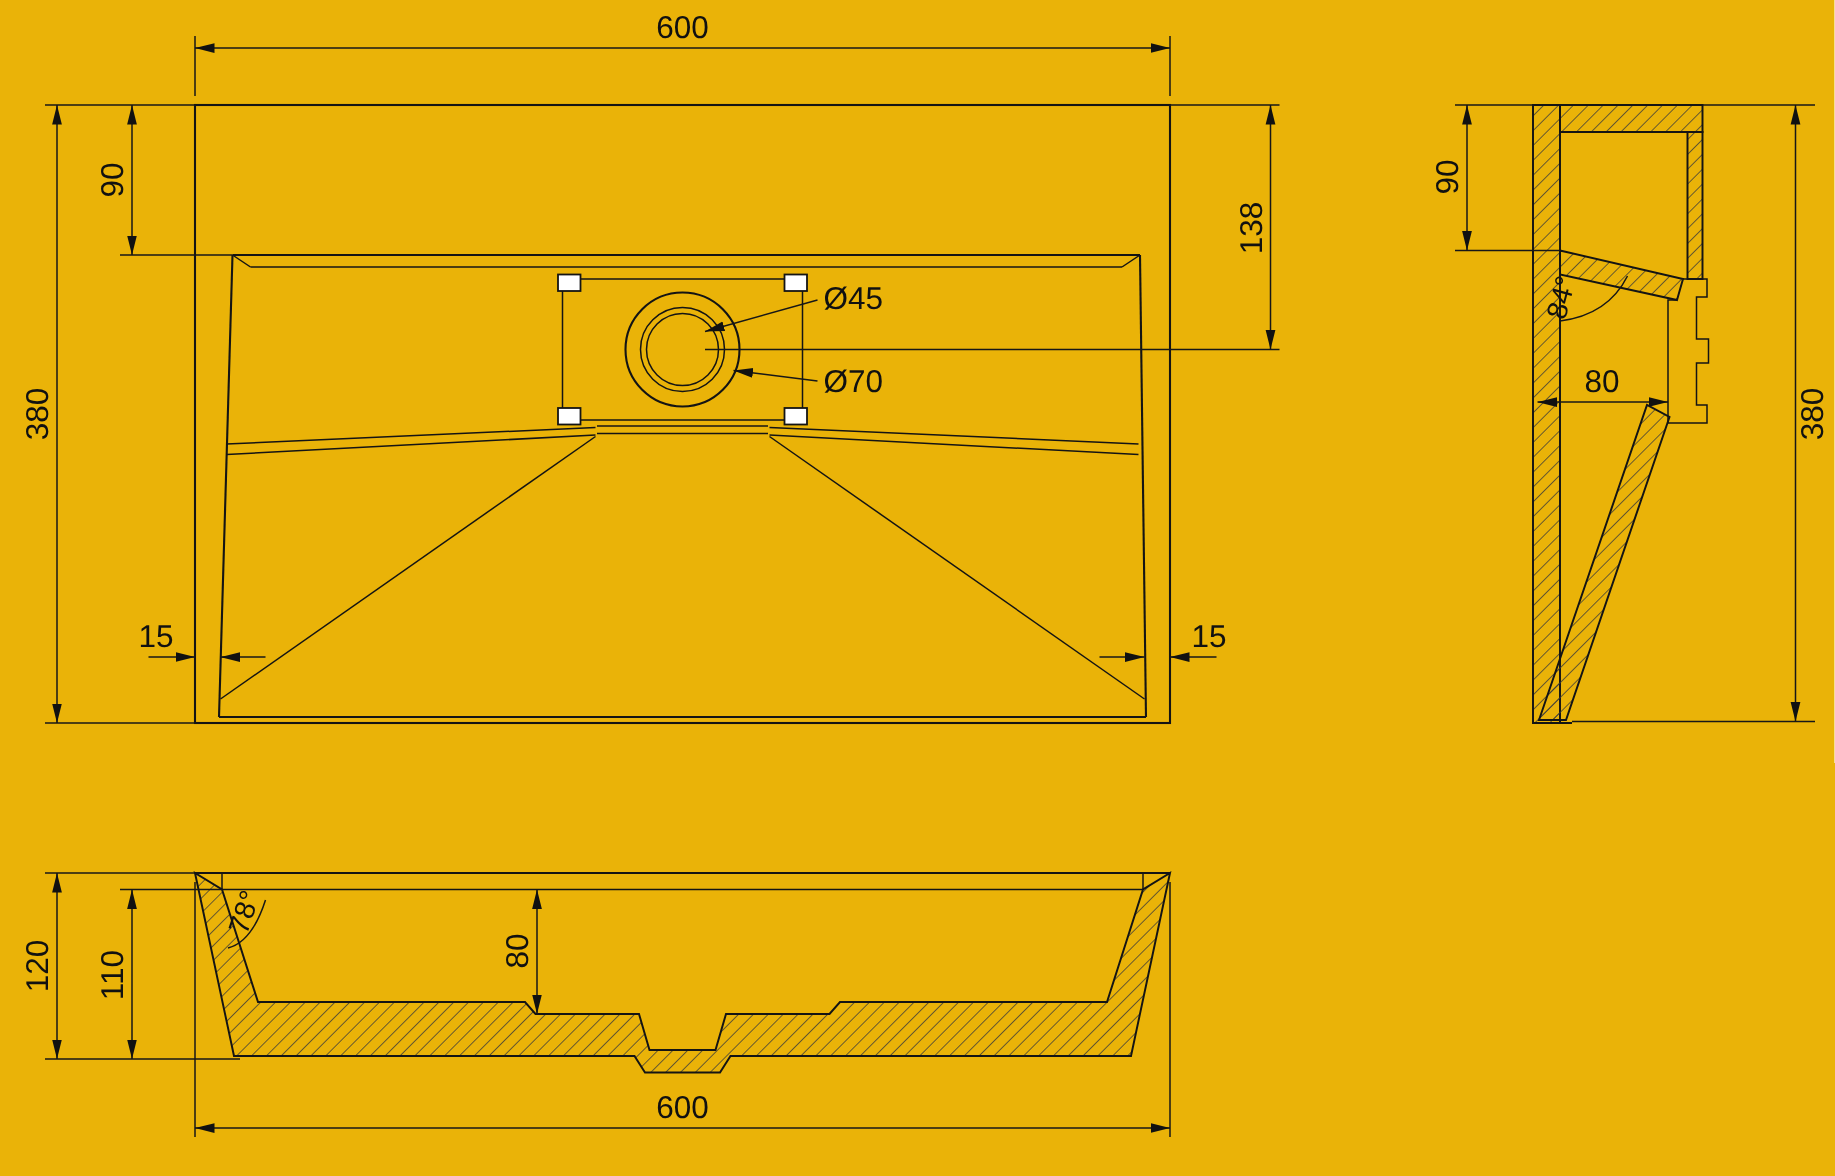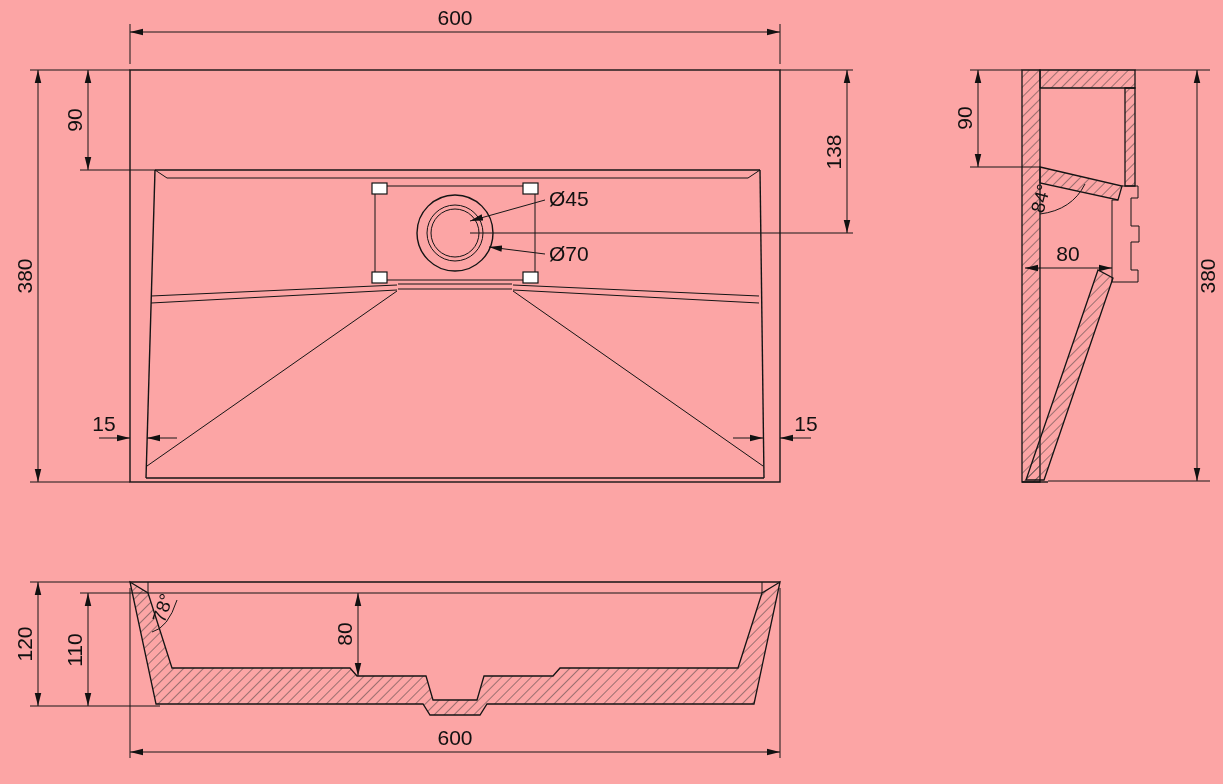--- a/index.html
+++ b/index.html
@@ -1,16 +1,16 @@
 <!DOCTYPE html>
 <html><head>
 <meta charset="utf-8">
 <style>
   html,body{margin:0;padding:0;background:#ffffff;}
-  .canvas{width:1223px;height:784px;position:relative;background:#fca5a5;overflow:hidden;}
+  .canvas{width:1223px;height:784px;position:relative;background:#eab308;overflow:hidden;}
   svg{display:block;}
   svg text{font-family:"Liberation Sans", sans-serif;font-size:21px;fill:#111;}
   svg text.ang{font-size:19px;}
   .part{stroke:#141414;stroke-width:1.4;fill:none;}
   .thin{stroke:#141414;stroke-width:1;fill:none;}
   .dim{stroke:#171717;stroke-width:1;fill:none;}
   .hatched{fill:url(#hatch);stroke:#141414;stroke-width:1.3;}
   .whitebox{fill:#fff;stroke:#141414;stroke-width:1.2;}
 </style>
 </head>

